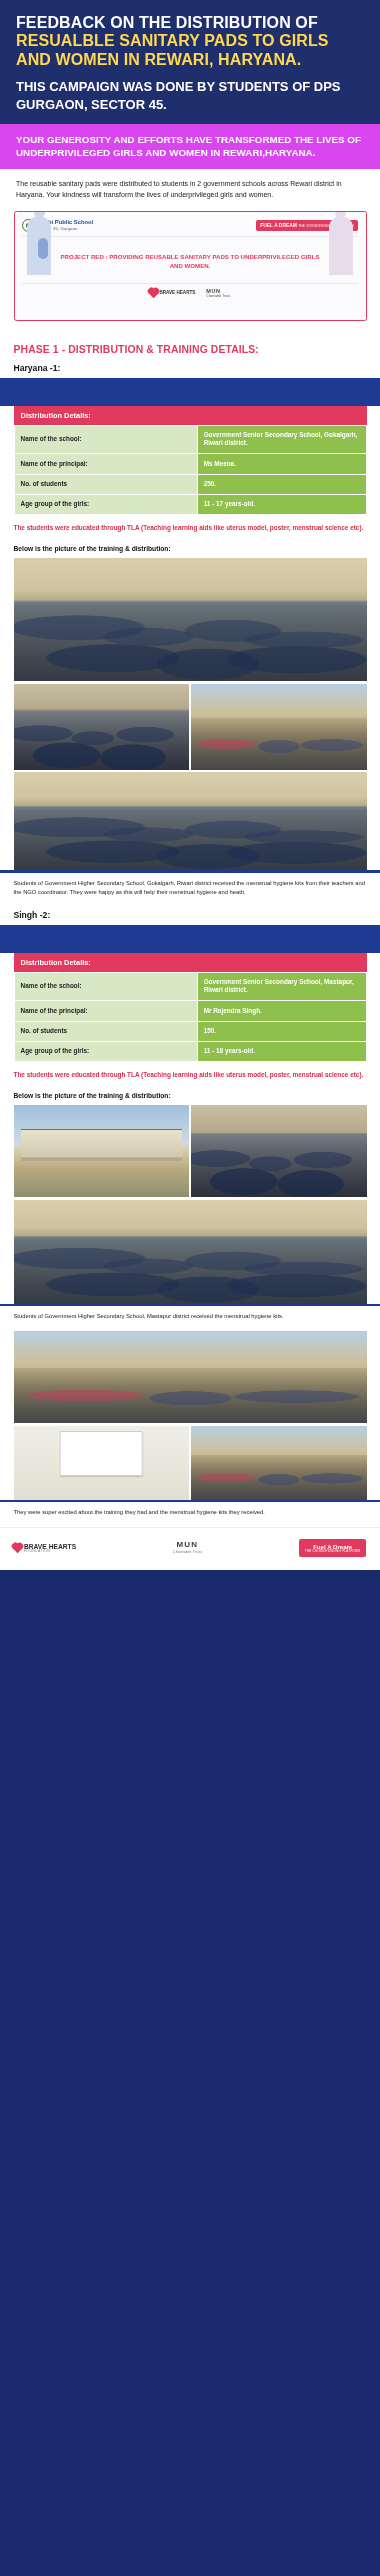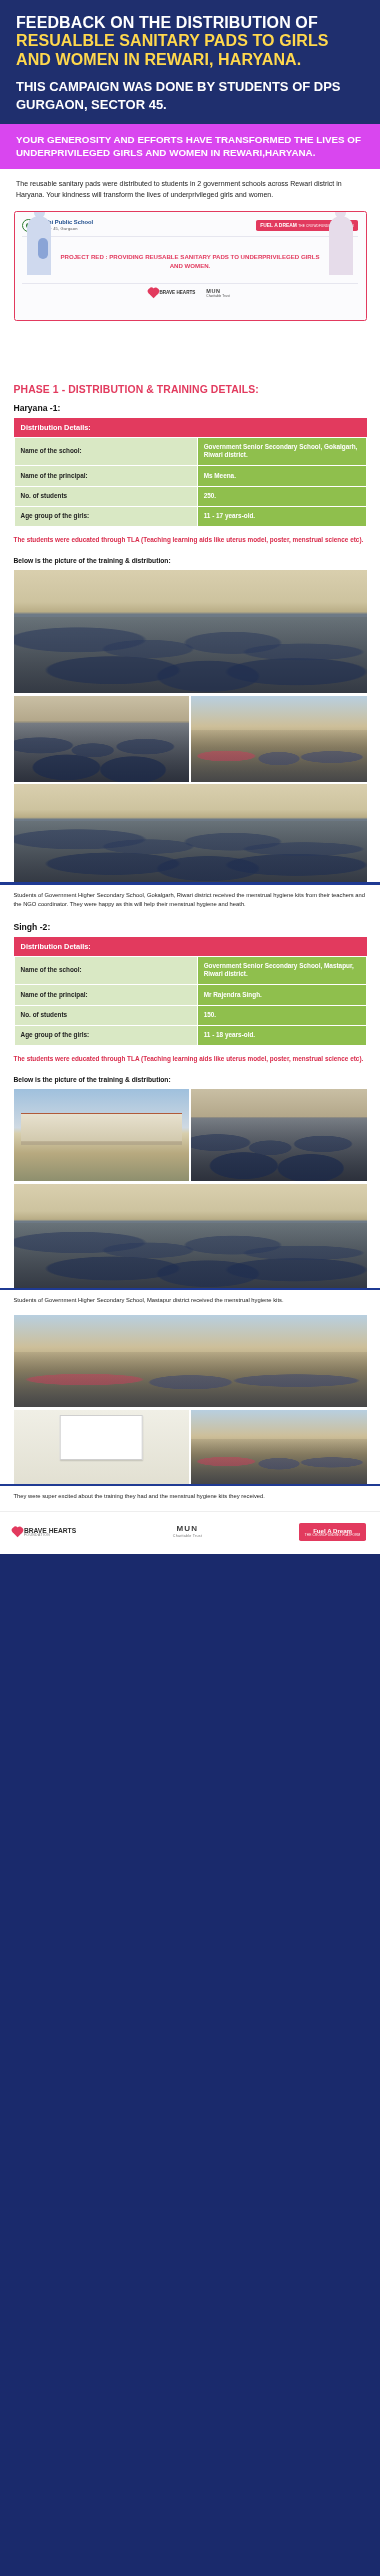--- a/index.html
+++ b/index.html
@@ -179,31 +179,30 @@
   .phase-head {
     background: #ffffff;
     padding: 9.8px 13.5px 4.9px 13.5px;
   }
   .phase-head h2 {
     color: #e23a5e;
     font-size: 10.4px;
     font-weight: bold;
     text-transform: uppercase;
     letter-spacing: 0.1px;
-    margin-top: 40px;
   }
   .school-label {
     background: #ffffff;
     padding: 3.7px 13.5px 4.9px 13.5px;
     font-size: 8.6px;
     font-weight: bold;
     color: #111;
   }
   
-  .table-wrap { background: #ffffff; padding: 0 13.5px 6.1px 13.5px; }
+  .table-wrap { background: #ffffff; padding: 0 13.5px 6.1px 13.5px; margin-top: 28px; }
   table.dist {
     width: 100%;
     border-collapse: collapse;
     font-size: 6.4px;
   }
   table.dist caption {
     background: #e23a5e;
     color: #fff;
     font-size: 7.4px;
     font-weight: bold;

